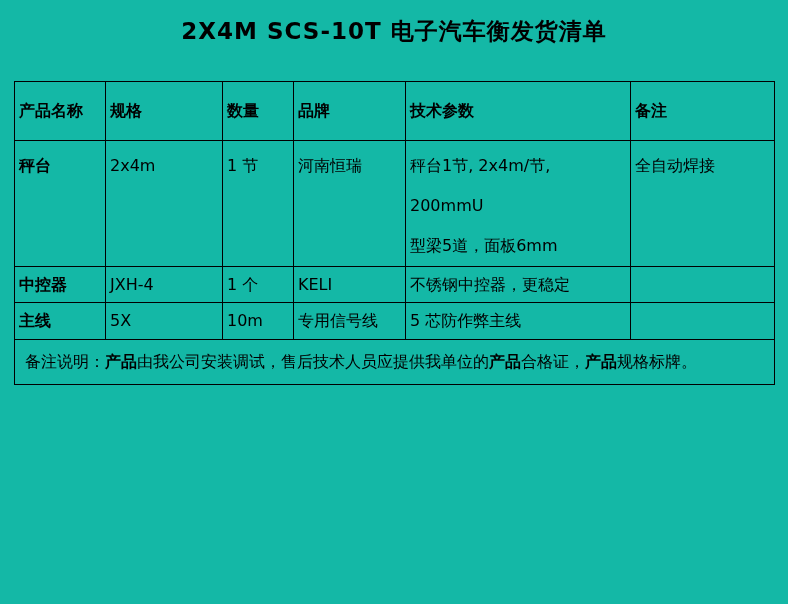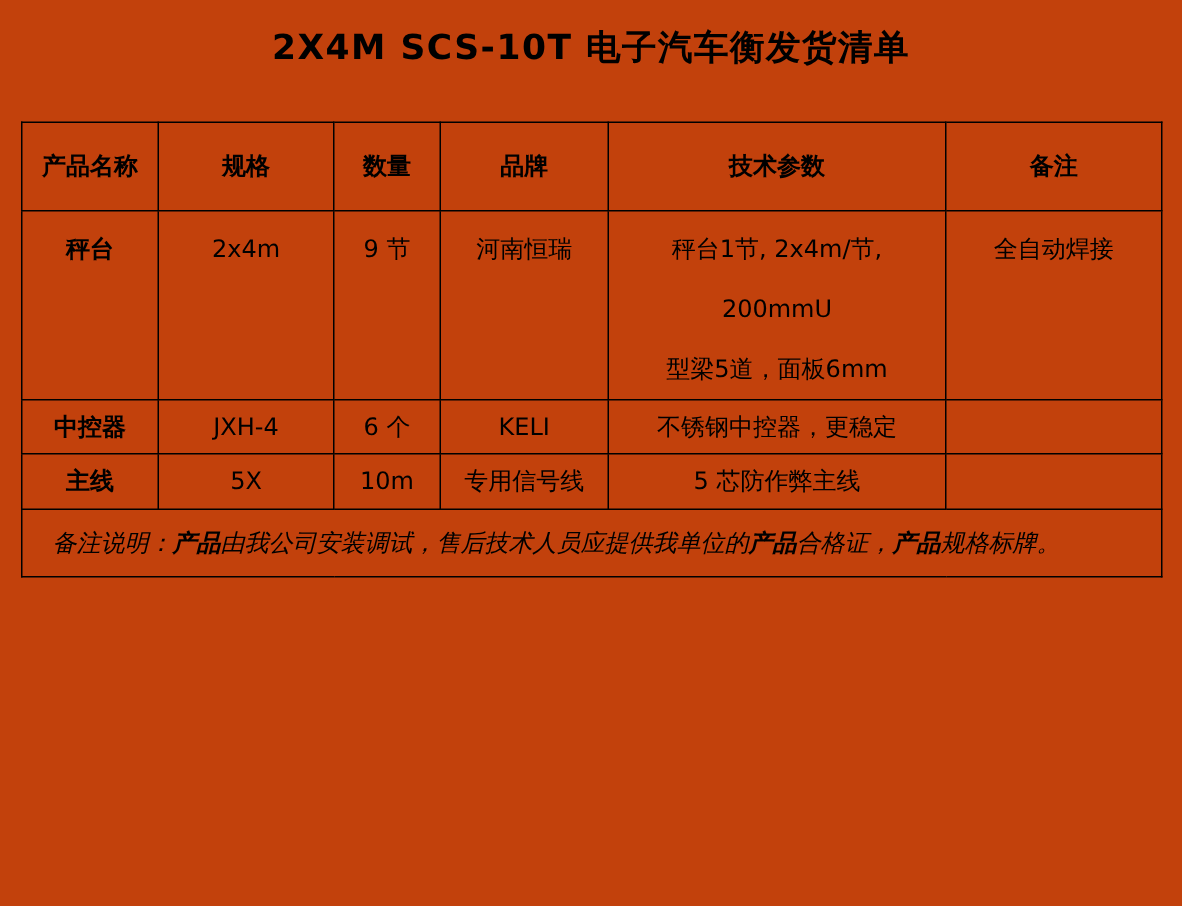--- a/index.html
+++ b/index.html
@@ -6,21 +6,21 @@
     margin: 0;
     padding: 0;
     background: #FFFFFF;
     font-family: "DejaVu Sans", "Liberation Sans", sans-serif;
     color: #000000;
   }
   .page {
     position: relative;
     width: 788px;
     height: 604px;
-    background: #c2410c;
+    background: #14b8a6;
     overflow: hidden;
   }
   .title {
     padding-top: 16px;
     text-align: center;
     font-size: 23px;
     font-weight: bold;
     letter-spacing: 1px;
   }
   .section-label {
@@ -30,21 +30,21 @@
   }
   table.sheet {
     border-collapse: collapse;
     table-layout: fixed;
     width: 760px;
     margin: 34px 0 0 14px;
   }
   table.sheet th, table.sheet td {
     border: 1px solid #000000;
     font-size: 16px;
-    text-align: center;
+    text-align: left;
     padding: 0 4px;
     overflow: hidden;
   }
   table.sheet th {
     font-weight: bold;
     vertical-align: middle;
     height: 58px;
   }
   tr.r1 { height: 83px; }
   tr.r2 { height: 72px; }
@@ -59,23 +59,22 @@
   tr.short td {
     vertical-align: middle;
     line-height: 20px;
   }
   td.name-cell { font-weight: bold; margin-top: 32px; }
   .pre { white-space: pre-line; }
   tr.remark-row td {
     height: 44px;
     text-align: left;
     vertical-align: middle;
-    padding: 0 20px;
+    padding: 0 10px;
     line-height: 22px;
-    font-style: italic;
   }
   .bold { font-weight: bold; }
 </style>
 </head>
 <body>
 
 <div class="page">
 
   <div class="title">2X4M SCS-10T 电子汽车衡发货清单</div>
 
@@ -96,30 +95,30 @@
         <th>数量</th>
         <th>品牌</th>
         <th>技术参数</th>
         <th>备注</th>
       </tr>
     </thead>
     <tbody>
       <tr class="tall r1">
         <td class="name-cell">秤台</td>
         <td>2x4m</td>
-        <td>9 节</td>
+        <td>1 节</td>
         <td>河南恒瑞</td>
         <td class="pre">秤台1节, 2x4m/节, 200mmU
 型梁5道，面板6mm</td>
         <td>全自动焊接</td>
       </tr>
       <tr class="short r4">
         <td class="name-cell">中控器</td>
         <td>JXH-4</td>
-        <td>6 个</td>
+        <td>1 个</td>
         <td>KELI</td>
         <td>不锈钢中控器，更稳定</td>
         <td></td>
       </tr>
       <tr class="short r5">
         <td class="name-cell">主线</td>
         <td>5X</td>
         <td>10m</td>
         <td>专用信号线</td>
         <td>5 芯防作弊主线</td>

